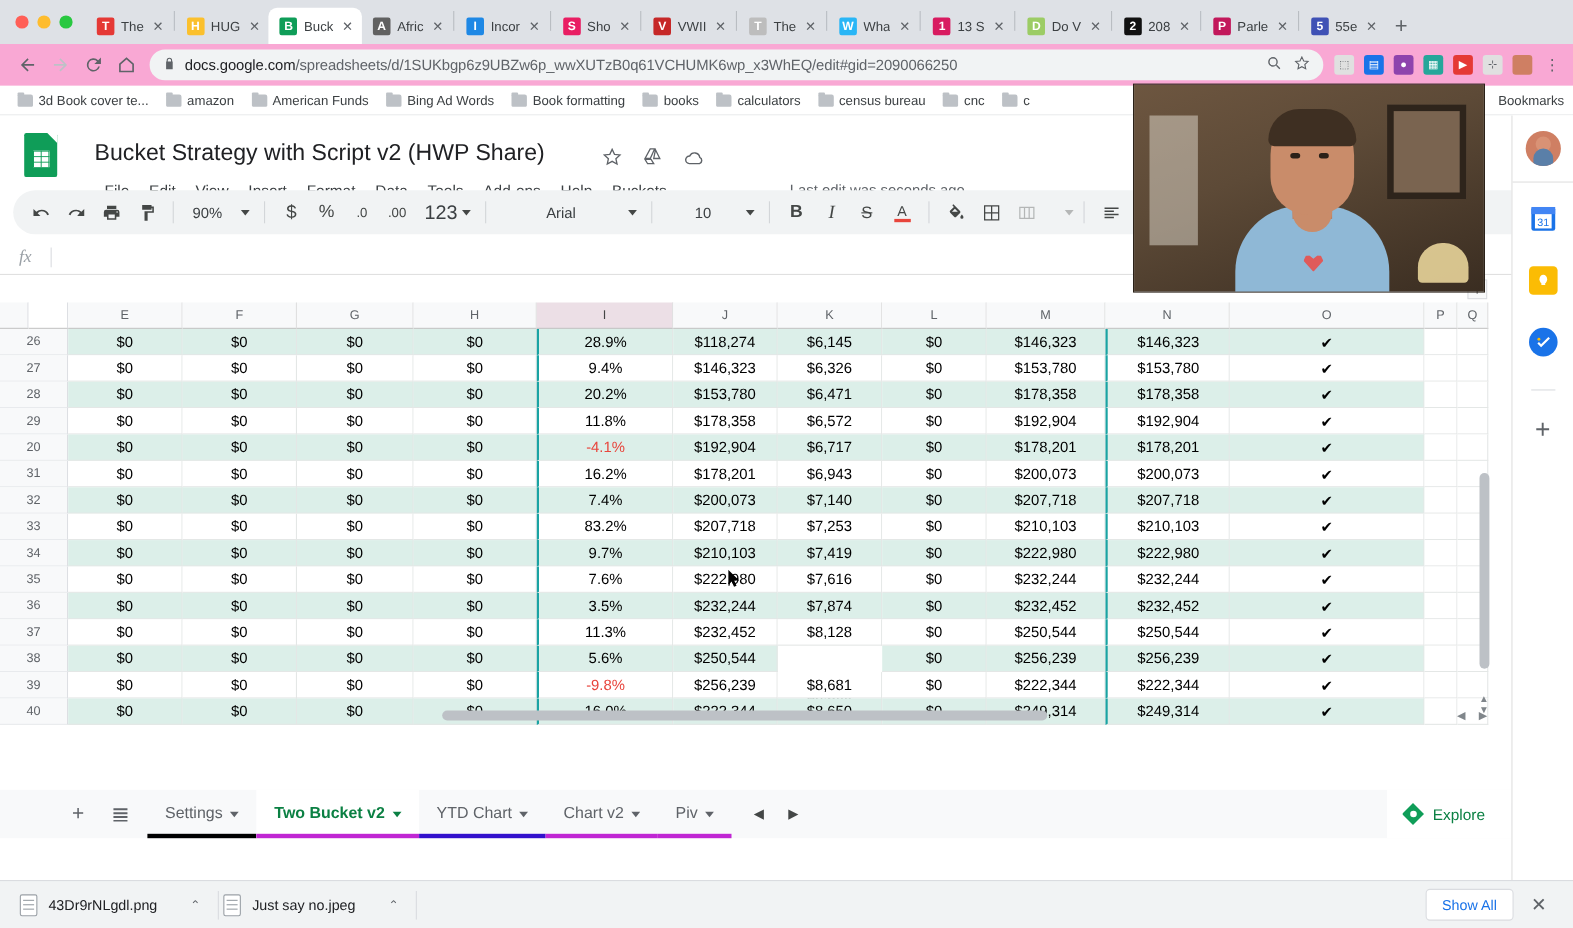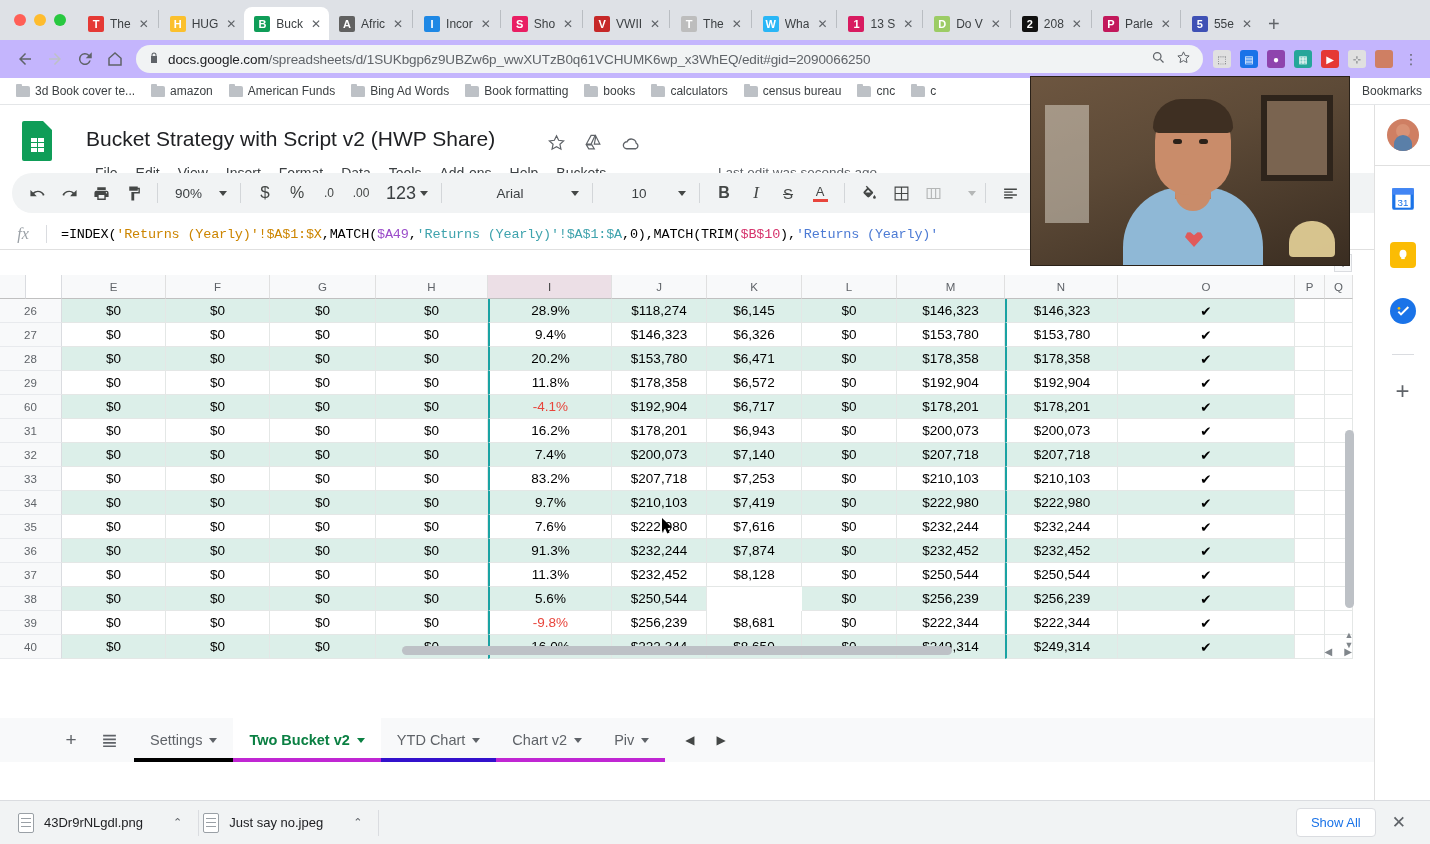--- a/index.html
+++ b/index.html
@@ -27,21 +27,21 @@
   }
   .tab.active { background: #fff; }
   .tab .favicon { width: 16px; height: 16px; flex: none; display: flex; align-items: center; justify-content: center; font-size: 11px; font-weight: bold; border-radius: 2px; }
   .tab .tlabel { max-width: 34px; overflow: hidden; white-space: nowrap; text-overflow: clip; font-size: 12px; }
   .tab .tclose { width: 14px; height: 14px; flex:none; font-size: 12px; color: #5f6368; line-height: 14px; text-align: center; }
   .tabsep { width: 1px; height: 18px; background: #b9bdc2; align-self: center; margin: 0 1px 8px 1px; }
   .newtab { margin-left: 8px; margin-bottom: 6px; font-size: 20px; color: #5f6368; line-height: 20px; cursor: default;}
 
   .chrome-nav {
     position: absolute; left: 0; top: 40px; width: 1430px; height: 38px;
-    background: #c4b5fd; display: flex; align-items: center; padding: 0 10px;
+    background: #f9a8d4; display: flex; align-items: center; padding: 0 10px;
   }
   .navbtn { width: 30px; height: 30px; display: flex; align-items: center; justify-content: center; color: #5f6368; }
   .navbtn svg { display: block; }
   .omnibox {
     flex: 1; height: 28px; background: #f1f3f4; border-radius: 14px;
     display: flex; align-items: center; padding: 0 12px; margin-left: 6px; gap: 8px;
     font-size: 13.5px; color: #202124;
   }
   .omnibox .urltext { flex: 1; white-space: nowrap; overflow: hidden; letter-spacing: -0.1px;}
   .omnibox .urltext .dim { color: #5f6368; }
@@ -521,21 +521,20 @@
       <div class="tb">
         <svg width="17" height="17" viewBox="0 0 24 24">
             <path fill="currentColor" d="M3 5h18v2H3zm0 4h12v2H3zm0 4h18v2H3zm0 4h12v2H3z"></path>
           </svg>
       </div>
     </div>
 
     <div class="formulabar">
       <div class="fx">fx</div>
       <div class="fdiv"></div>
-      <div class="formula" id="formula"><span>=INDEX(</span><span class="f-orange">'Returns (Yearly)'!$A$1:$X</span><span>,MATCH(</span><span class="f-purple">$A49</span><span>,</span><span class="f-cyan">'Returns (Yearly)'!$A$1:$A</span><span>,0),MATCH(TRIM(</span><span class="f-pink">$B$10</span><span>),</span><span class="f-blue">'Returns (Yearly)'</span></div>
     </div>
 
     <div class="gridwrap">
       <div class="addcol">+</div>
       <div class="colhdr-row" id="colhdrs">
           <div class="corner" style="width: 26px;"></div>
           <div class="ch" style="width: 36px; background: rgb(255, 255, 255); border-right: 1px solid rgb(218, 220, 224);"></div>
           <div class="ch" style="width: 104px;">E</div>
           <div class="ch" style="width: 104px;">F</div>
           <div class="ch" style="width: 106px;">G</div>
@@ -609,21 +608,21 @@
             <div class="gc" style="width: 95px;">$178,358</div>
             <div class="gc" style="width: 95px;">$6,572</div>
             <div class="gc" style="width: 95px;">$0</div>
             <div class="gc" style="width: 108px;">$192,904</div>
             <div class="gc borderleft" style="width: 113px;">$192,904</div>
             <div class="gc" style="width: 177px;">✔</div>
             <div class="gc blank" style="width: 30px;"></div>
             <div class="gc blank" style="width: 28px;"></div>
           </div>
           <div class="grow banded">
-            <div class="rh">60</div>
+            <div class="rh">20</div>
             <div class="gc" style="width: 104px;">$0</div>
             <div class="gc" style="width: 104px;">$0</div>
             <div class="gc" style="width: 106px;">$0</div>
             <div class="gc" style="width: 112px;">$0</div>
             <div class="gc borderleft neg" style="width: 124px;">-4.1%</div>
             <div class="gc" style="width: 95px;">$192,904</div>
             <div class="gc" style="width: 95px;">$6,717</div>
             <div class="gc" style="width: 95px;">$0</div>
             <div class="gc" style="width: 108px;">$178,201</div>
             <div class="gc borderleft" style="width: 113px;">$178,201</div>
@@ -710,21 +709,21 @@
             <div class="gc" style="width: 177px;">✔</div>
             <div class="gc blank" style="width: 30px;"></div>
             <div class="gc blank" style="width: 28px;"></div>
           </div>
           <div class="grow banded">
             <div class="rh">36</div>
             <div class="gc" style="width: 104px;">$0</div>
             <div class="gc" style="width: 104px;">$0</div>
             <div class="gc" style="width: 106px;">$0</div>
             <div class="gc" style="width: 112px;">$0</div>
-            <div class="gc borderleft" style="width: 124px;">91.3%</div>
+            <div class="gc borderleft" style="width: 124px;">3.5%</div>
             <div class="gc" style="width: 95px;">$232,244</div>
             <div class="gc" style="width: 95px;">$7,874</div>
             <div class="gc" style="width: 95px;">$0</div>
             <div class="gc" style="width: 108px;">$232,452</div>
             <div class="gc borderleft" style="width: 113px;">$232,452</div>
             <div class="gc" style="width: 177px;">✔</div>
             <div class="gc blank" style="width: 30px;"></div>
             <div class="gc blank" style="width: 28px;"></div>
           </div>
           <div class="grow">
@@ -839,20 +838,26 @@
             <span>Piv</span>
             <span class="scaret"></span>
             <span class="und" style="background: rgb(192, 38, 211);"></span>
           </div>
         </div>
       <div class="st-navs">
         <span>◀</span>
         <span>▶</span>
       </div>
       <div class="st-right">
+        <div class="explore">
+          <span class="diamond">
+              <i></i>
+            </span>
+          <span class="elabel">Explore</span>
+        </div>
         <div class="st-chev">›</div>
       </div>
     </div>
   </div>
 
   <div class="rail">
     <div class="avatar"></div>
     <div class="rail-sep"></div>
     <div class="rail-ico" style="background:#fff;position:relative;border:0">
       <svg width="26" height="26" viewBox="0 0 24 24">

